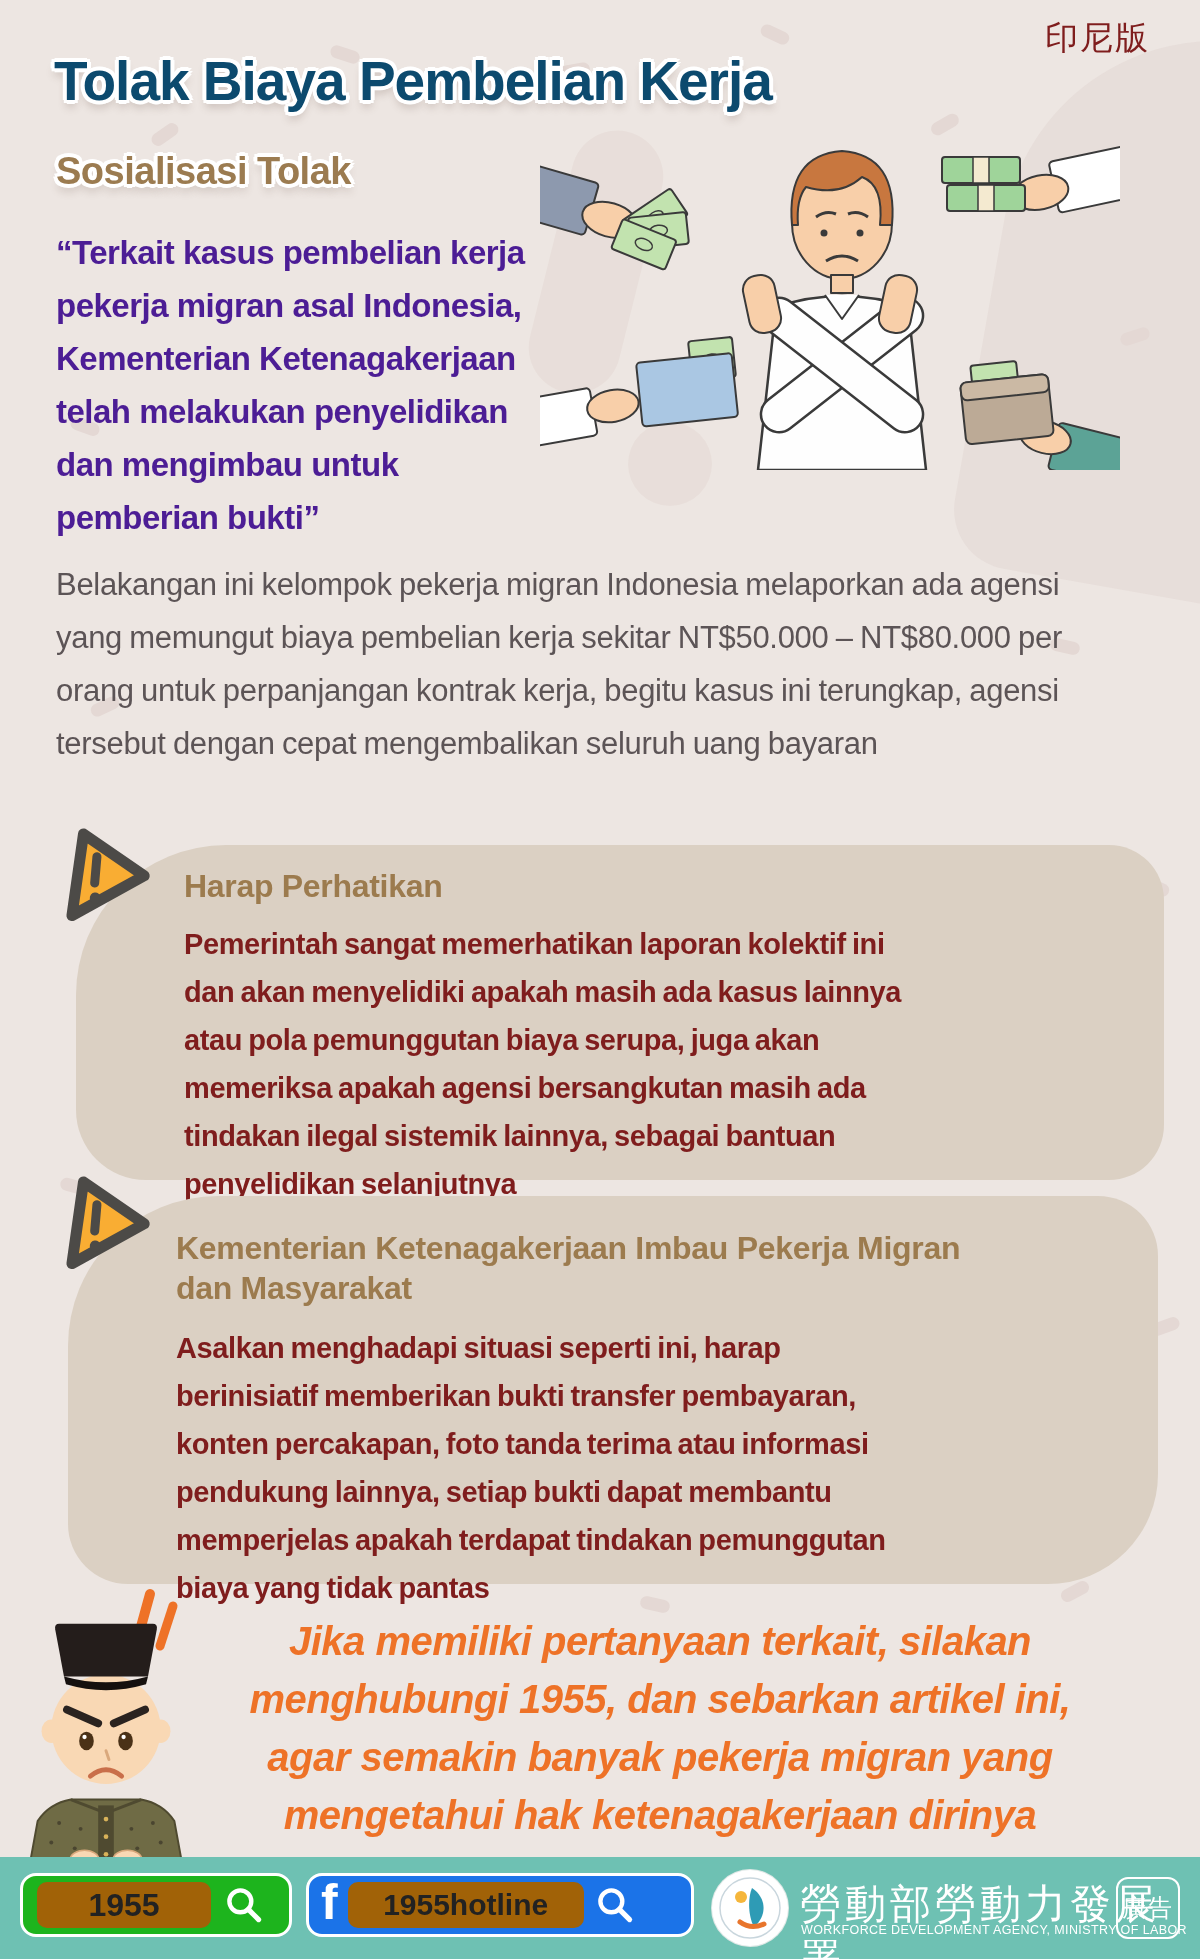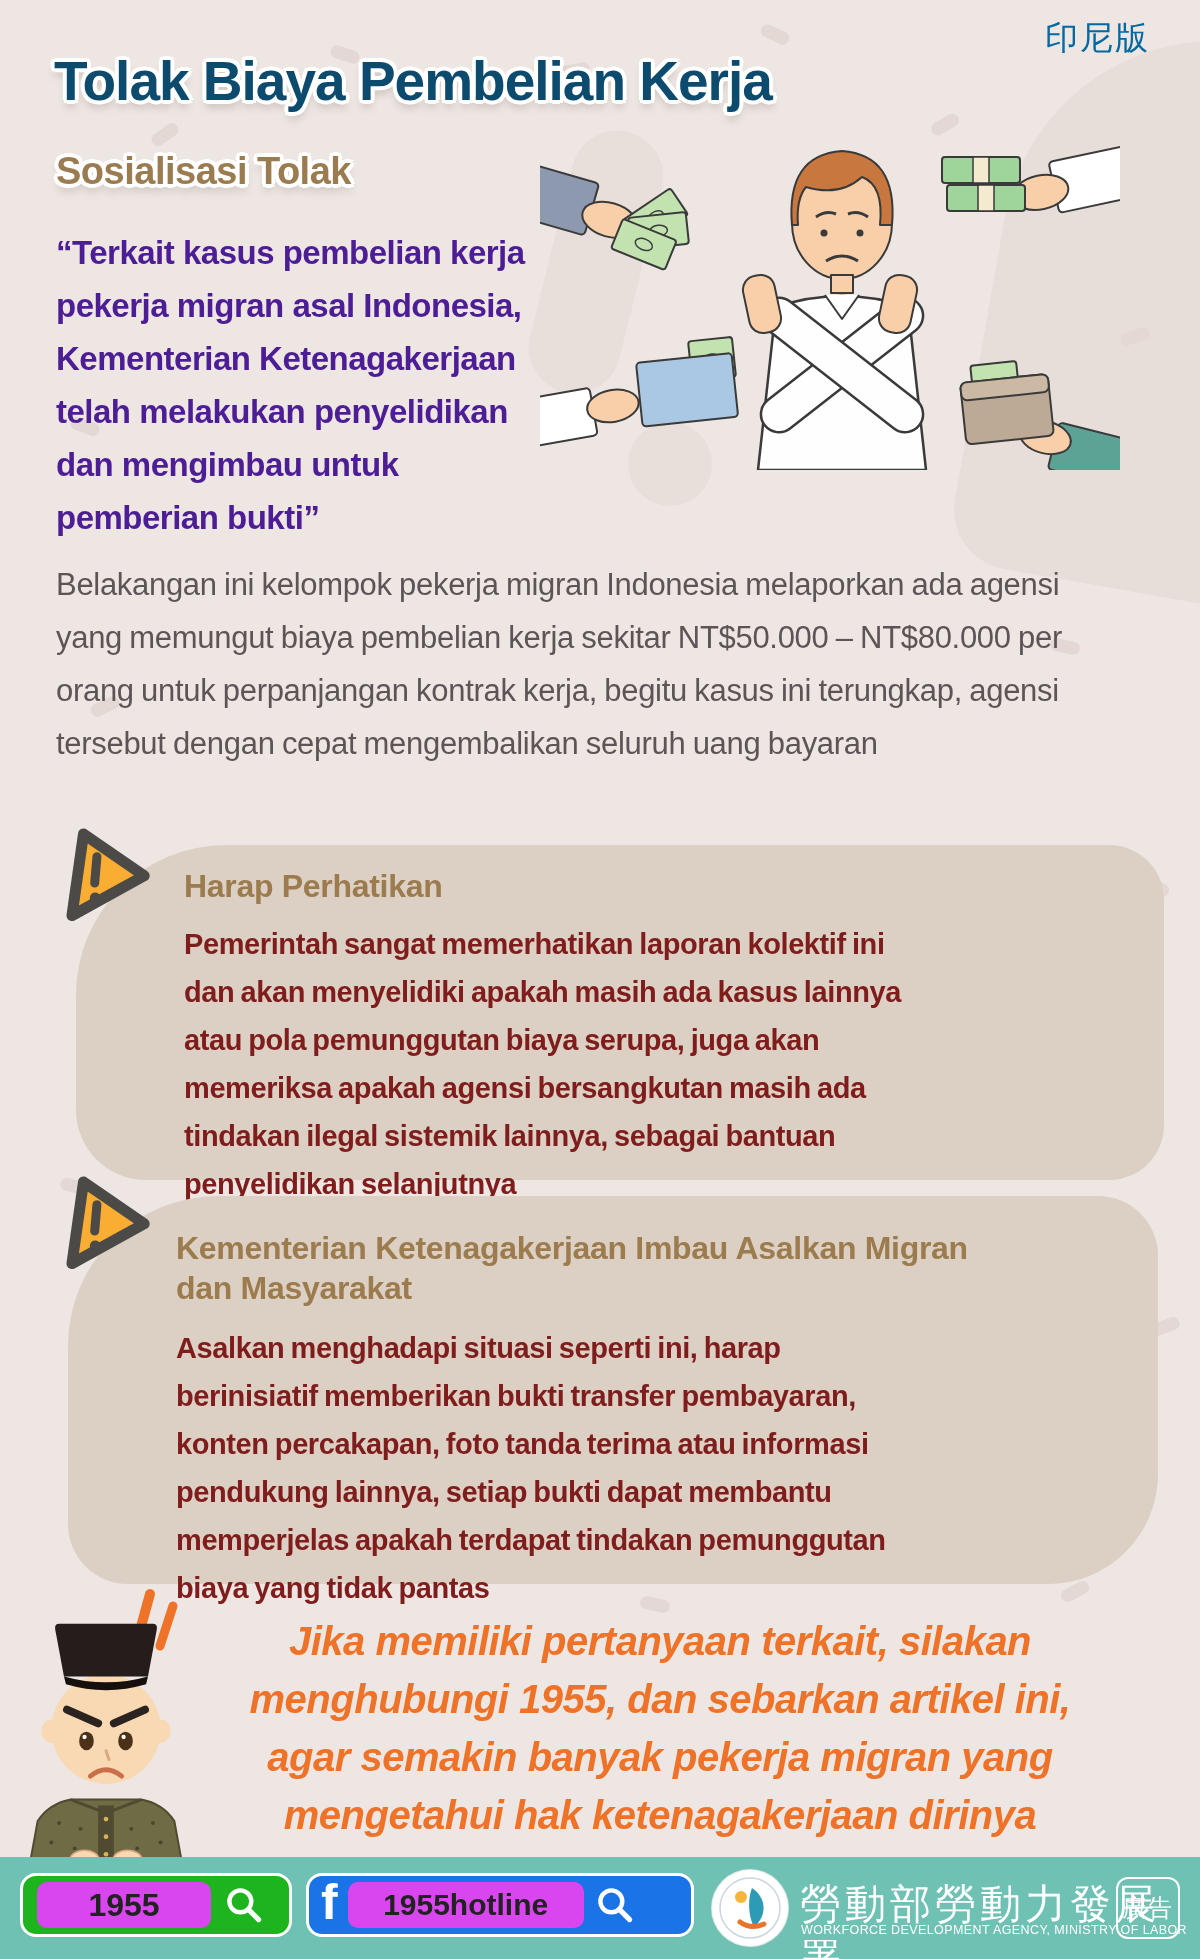--- a/index.html
+++ b/index.html
@@ -6,36 +6,36 @@
   .page{position:relative;width:1200px;height:1959px;background:#EDE6E2;overflow:hidden;
         font-family:"Liberation Sans", sans-serif;}
   .abs{position:absolute;}
   .cf{position:absolute;width:30px;height:13px;border-radius:7px;background:#E4D8D4;z-index:0;}
   .deco{z-index:0;}
   .z1{z-index:1;}
   .outline{text-shadow:-3px -3px 0 #fff,3px -3px 0 #fff,-3px 3px 0 #fff,3px 3px 0 #fff,
            0 -4px 0 #fff,0 4px 0 #fff,-4px 0 0 #fff,4px 0 0 #fff,0 7px 9px rgba(96,72,60,.28);}
   .title{font-size:55px;font-weight:700;color:#0c4a6e;letter-spacing:-1px;line-height:1;}
   .subtitle{font-size:38px;font-weight:800;color:#9B7B50;letter-spacing:-0.5px;line-height:1;}
-  .edition{font-size:33px;color:#0369a1;letter-spacing:2px;}
+  .edition{font-size:33px;color:#7f1d1d;letter-spacing:2px;}
   .quote{font-size:33px;font-weight:700;color:#4c1d95;letter-spacing:-0.5px;}
   .quote span{display:block;height:53px;line-height:53px;white-space:nowrap;}
   .intro{font-size:31px;color:#5C5456;line-height:53px;letter-spacing:-0.3px;word-spacing:-1px;margin:0;}
   .card{background:#DBD0C3;}
   .card-title{position:absolute;font-size:32px;font-weight:800;color:#9C7B4E;line-height:40px;letter-spacing:-0.3px;}
   .card-body{position:absolute;font-size:29px;font-weight:700;color:#7f1d1d;line-height:48px;
              letter-spacing:-0.4px;word-spacing:-1.5px;}
   .cta{font-size:40px;font-weight:800;font-style:italic;color:#EE7227;text-align:center;letter-spacing:-0.5px;}
   .cta div{height:58px;line-height:58px;white-space:nowrap;}
   .footer{position:absolute;left:0;top:1857px;width:1200px;height:102px;background:#6EC1B3;z-index:6;}
   .searchbox{position:absolute;top:16px;height:64px;border:3px solid #fff;border-radius:16px;
              display:flex;align-items:center;box-sizing:border-box;}
   .sb-green{left:20px;width:272px;background:#1DB41D;}
   .sb-blue{left:306px;width:388px;background:#1B73E8;}
-  .sb-input{background:#d946ef;border:none;border-radius:10px;height:44px;font-family:"Liberation Sans",sans-serif;
+  .sb-input{background:#a16207;border:none;border-radius:10px;height:44px;font-family:"Liberation Sans",sans-serif;
             font-weight:700;color:#222;text-align:center;outline:none;}
   .fb-f{color:#fff;font-size:50px;font-weight:800;line-height:1;margin:0 4px 6px 12px;}
   .logo-circle{position:absolute;left:712px;top:13px;width:76px;height:76px;border-radius:50%;background:#fff;
                display:flex;align-items:center;justify-content:center;box-shadow:0 0 0 1px #dfe8e6;}
   .agency-zh{position:absolute;left:800px;top:20px;font-size:41px;color:#fff;letter-spacing:4px;font-weight:500;}
   .agency-en{position:absolute;left:801px;top:66px;font-size:12.5px;color:#fff;letter-spacing:0.4px;}
   .ad-badge{position:absolute;left:1116px;top:20px;width:60px;height:58px;border:2px solid #fff;border-radius:12px;
             color:#fff;font-size:24px;letter-spacing:2px;display:flex;align-items:center;justify-content:center;}
 </style>
 </head>
@@ -170,21 +170,21 @@
   <svg class="abs" style="left:52px;top:820px;z-index:2;" width="104" height="112" viewBox="0 0 104 112">
     <g transform="rotate(-6 52 56)">
       <polygon points="36,12 92,60 16,92" fill="#F9AD33" stroke="#4C4A47" stroke-width="11" stroke-linejoin="round"></polygon>
       <line x1="47" y1="36" x2="42" y2="62" stroke="#4C4A47" stroke-width="9" stroke-linecap="round"></line>
       <circle cx="41" cy="77" r="5.5" fill="#4C4A47"></circle>
     </g>
   </svg>
 
   <div class="abs z1 card" style="left:68px;top:1196px;width:1090px;height:388px;
        border-radius:150px 60px 110px 60px;">
-    <div class="card-title" style="left:108px;top:32px;width:820px;">Kementerian Ketenagakerjaan Imbau Asalkan Migran dan Masyarakat</div>
+    <div class="card-title" style="left:108px;top:32px;width:820px;">Kementerian Ketenagakerjaan Imbau Pekerja Migran dan Masyarakat</div>
     <div class="card-body" style="left:108px;top:128px;width:750px;">Asalkan menghadapi situasi seperti ini, harap berinisiatif memberikan bukti transfer pembayaran, konten percakapan, foto tanda terima atau informasi pendukung lainnya, setiap bukti dapat membantu memperjelas apakah terdapat tindakan pemunggutan biaya yang tidak pantas</div>
   </div>
   <svg class="abs" style="left:52px;top:1168px;z-index:2;" width="104" height="112" viewBox="0 0 104 112">
     <g transform="rotate(-6 52 56)">
       <polygon points="36,12 92,60 16,92" fill="#F9AD33" stroke="#4C4A47" stroke-width="11" stroke-linejoin="round"></polygon>
       <line x1="47" y1="36" x2="42" y2="62" stroke="#4C4A47" stroke-width="9" stroke-linecap="round"></line>
       <circle cx="41" cy="77" r="5.5" fill="#4C4A47"></circle>
     </g>
   </svg>
 

